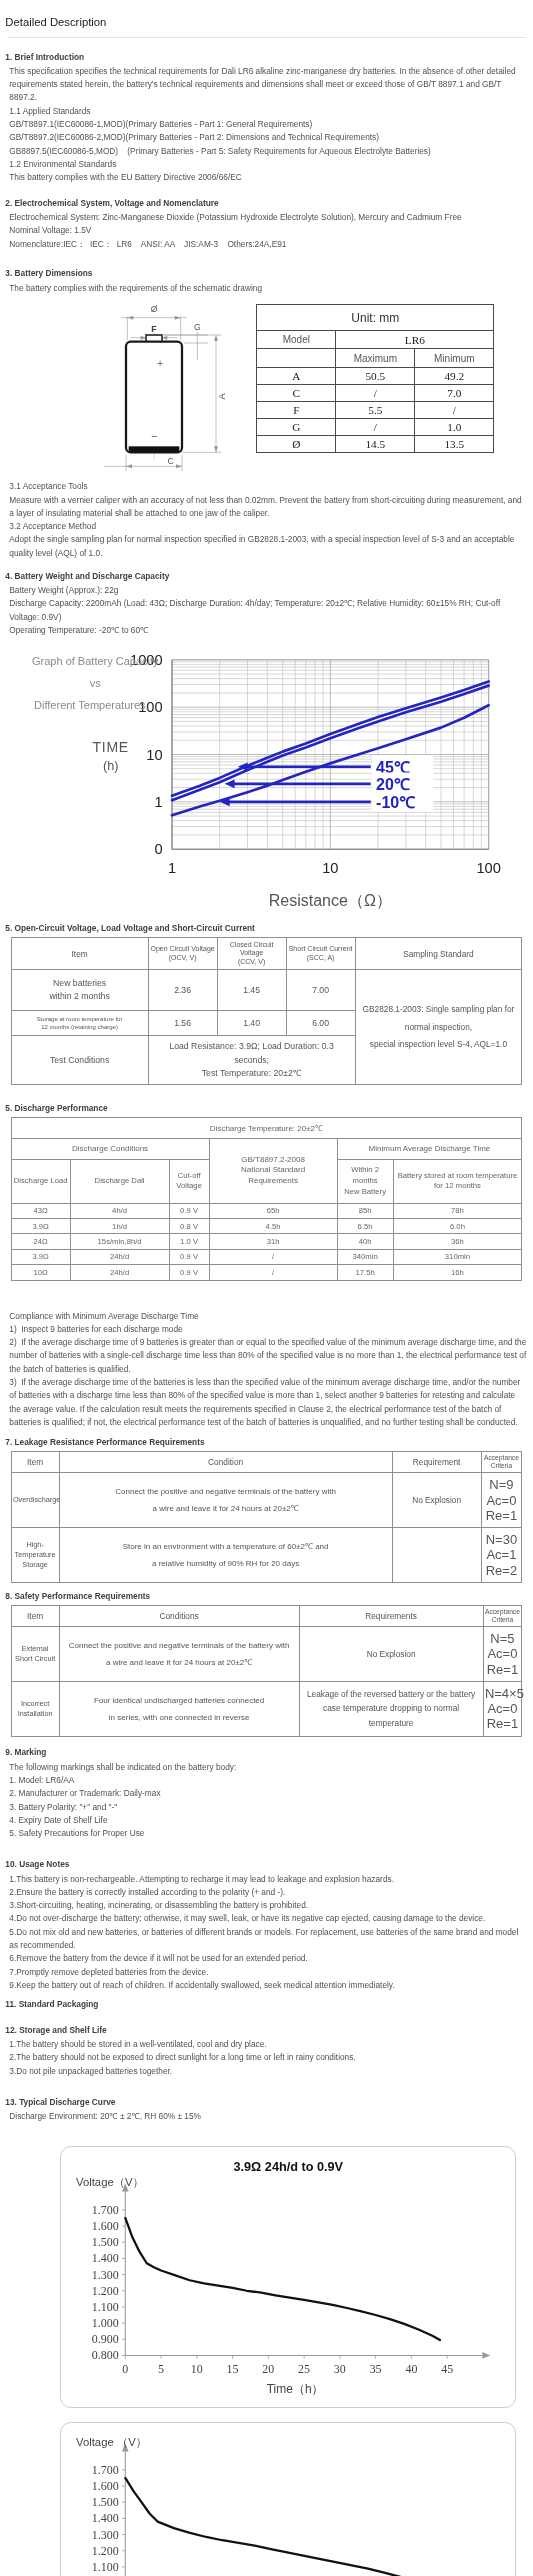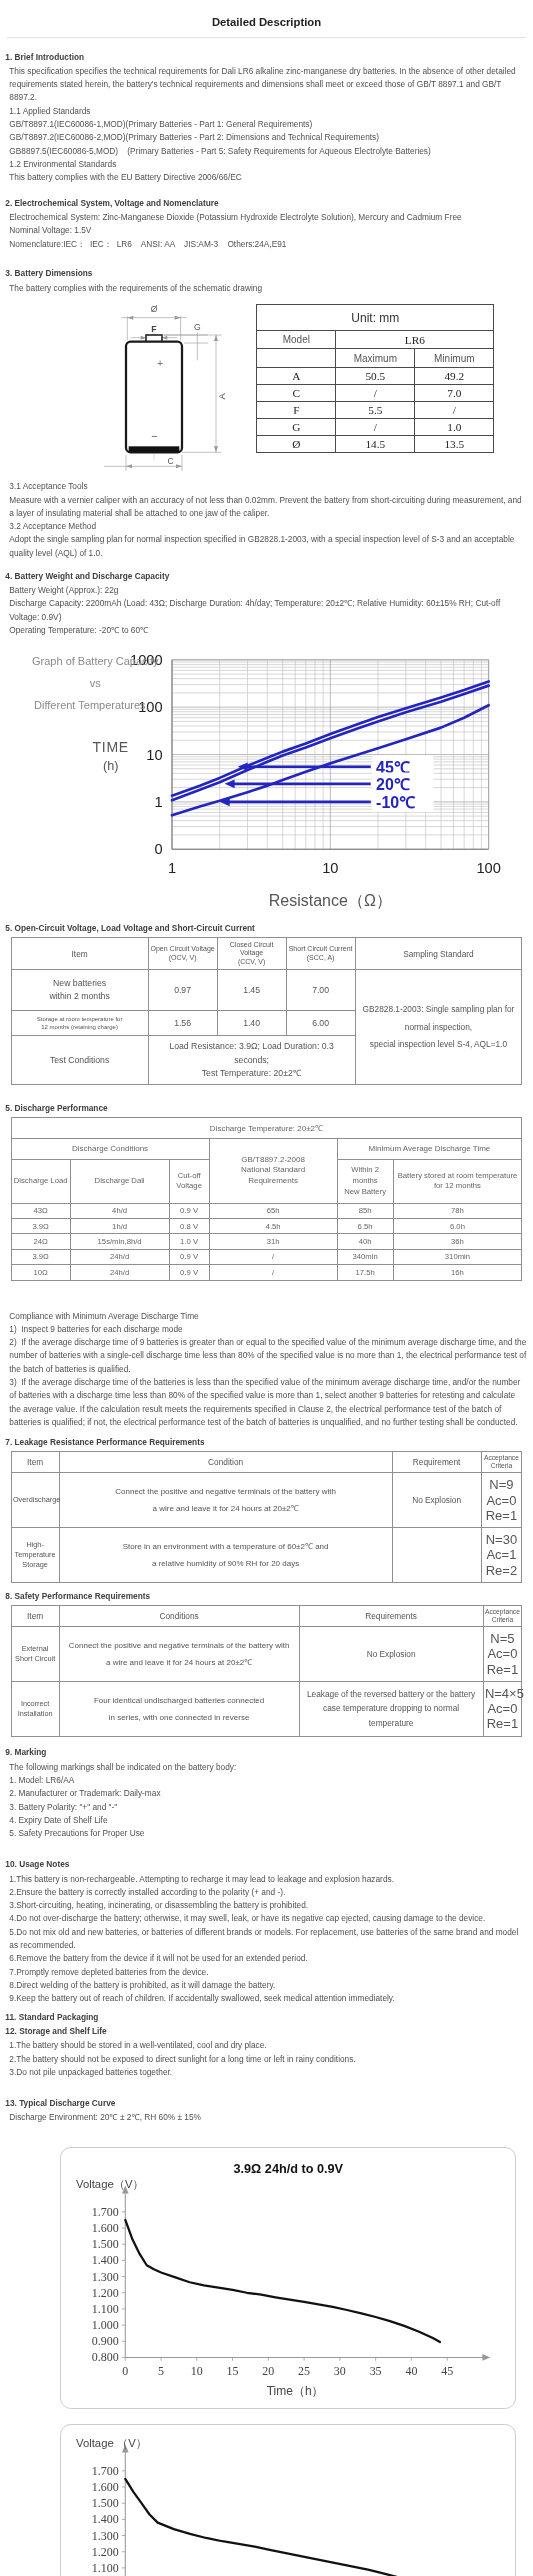--- a/index.html
+++ b/index.html
@@ -1,18 +1,18 @@
 <!DOCTYPE html>
 <html style="font-size:10.7px"><head>
 <meta charset="utf-8">
 <style>
   html,body{margin:0;padding:0;background:#fff;}
   body{font-family:"Liberation Sans",sans-serif;color:#4a4a4a;}
   .page{width:533px;margin:0 auto;padding:16px 5.3px 24px;box-sizing:border-box;}
-  h1.title{font-size:11.3px;font-weight:bold;color:#222;text-align:center;margin:0 0 9.3px;}
+  h1.title{font-size:11.3px;font-weight:normal;color:#222;text-align:left;margin:0 0 9.3px;}
   .divider{border:none;border-top:0.7px solid #e3e3e3;margin:0 1.3px 9.3px;}
   .sec{margin-top:13.3px;}
   .h{font-weight:bold;font-size:8.3px;color:#3e3e3e;margin:1.3px 0 3.3px;}
   .tline{font-size:8.3px;line-height:13.3px;color:#505050;white-space:pre-wrap;margin-left:4px;}
   .pre{white-space:pre-line;}
 
   
   .dims-row{display:flex;align-items:flex-start;margin:8px 0 0 0;}
   .battery-svg{margin-left:79px;flex:none;}
   table.dims{border-collapse:collapse;margin-left:12px;margin-top:1.3px;flex:none;}
@@ -304,21 +304,21 @@
 (OCV, V)</td>
         <td class="hdr2 pre">Closed Circuit Voltage
 (CCV, V)</td>
         <td class="hdr2 pre">Short Circuit Current
 (SCC, A)</td>
         <td class="hdr">Sampling Standard</td>
       </tr>
       <tr>
         <td class="item1 pre">New batteries
 within 2 months</td>
-        <td>0.97</td>
+        <td>2.36</td>
         <td>1.45</td>
         <td>7.00</td>
         <td rowspan="3" class="samp pre">GB2828.1-2003: Single sampling plan for normal inspection,
 special inspection level S-4, AQL=1.0</td>
       </tr>
       <tr>
         <td class="small pre">Storage at room temperature for
 12 months (retaining charge)</td>
         <td>1.56</td>
         <td>1.40</td>
@@ -518,30 +518,29 @@
   <div class="sec" style="margin-top:18.7px">
     <div class="h">10. Usage Notes</div>
     <div>
         <div class="tline">1.This battery is non-rechargeable. Attempting to recharge it may lead to leakage and explosion hazards.</div>
         <div class="tline">2.Ensure the battery is correctly installed according to the polarity (+ and -).</div>
         <div class="tline">3.Short-circuiting, heating, incinerating, or disassembling the battery is prohibited.</div>
         <div class="tline">4.Do not over-discharge the battery; otherwise, it may swell, leak, or have its negative cap ejected, causing damage to the device.</div>
         <div class="tline">5.Do not mix old and new batteries, or batteries of different brands or models. For replacement, use batteries of the same brand and model as recommended.</div>
         <div class="tline">6.Remove the battery from the device if it will not be used for an extended period.</div>
         <div class="tline">7.Promptly remove depleted batteries from the device.</div>
-        <div class="tline">8.Direct welding of the battery is prohibited, as it will damage the battery.</div>
         <div class="tline">9.Keep the battery out of reach of children. If accidentally swallowed, seek medical attention immediately.</div>
       </div>
   </div>
 
   <div class="sec" style="margin-top:6.7px">
     <div class="h">11. Standard Packaging</div>
   </div>
 
-  <div class="sec" style="margin-top:4px">
+  <div class="sec" style="margin-top:16px">
     <div class="h">12. Storage and Shelf Life</div>
     <div>
         <div class="tline">1.The battery should be stored in a well-ventilated, cool and dry place.</div>
         <div class="tline">2.The battery should not be exposed to direct sunlight for a long time or left in rainy conditions.</div>
         <div class="tline">3.Do not pile unpackaged batteries together.</div>
       </div>
   </div>
 
   <div class="sec" style="margin-top:18.7px">
     <div class="h">13. Typical Discharge Curve</div>

